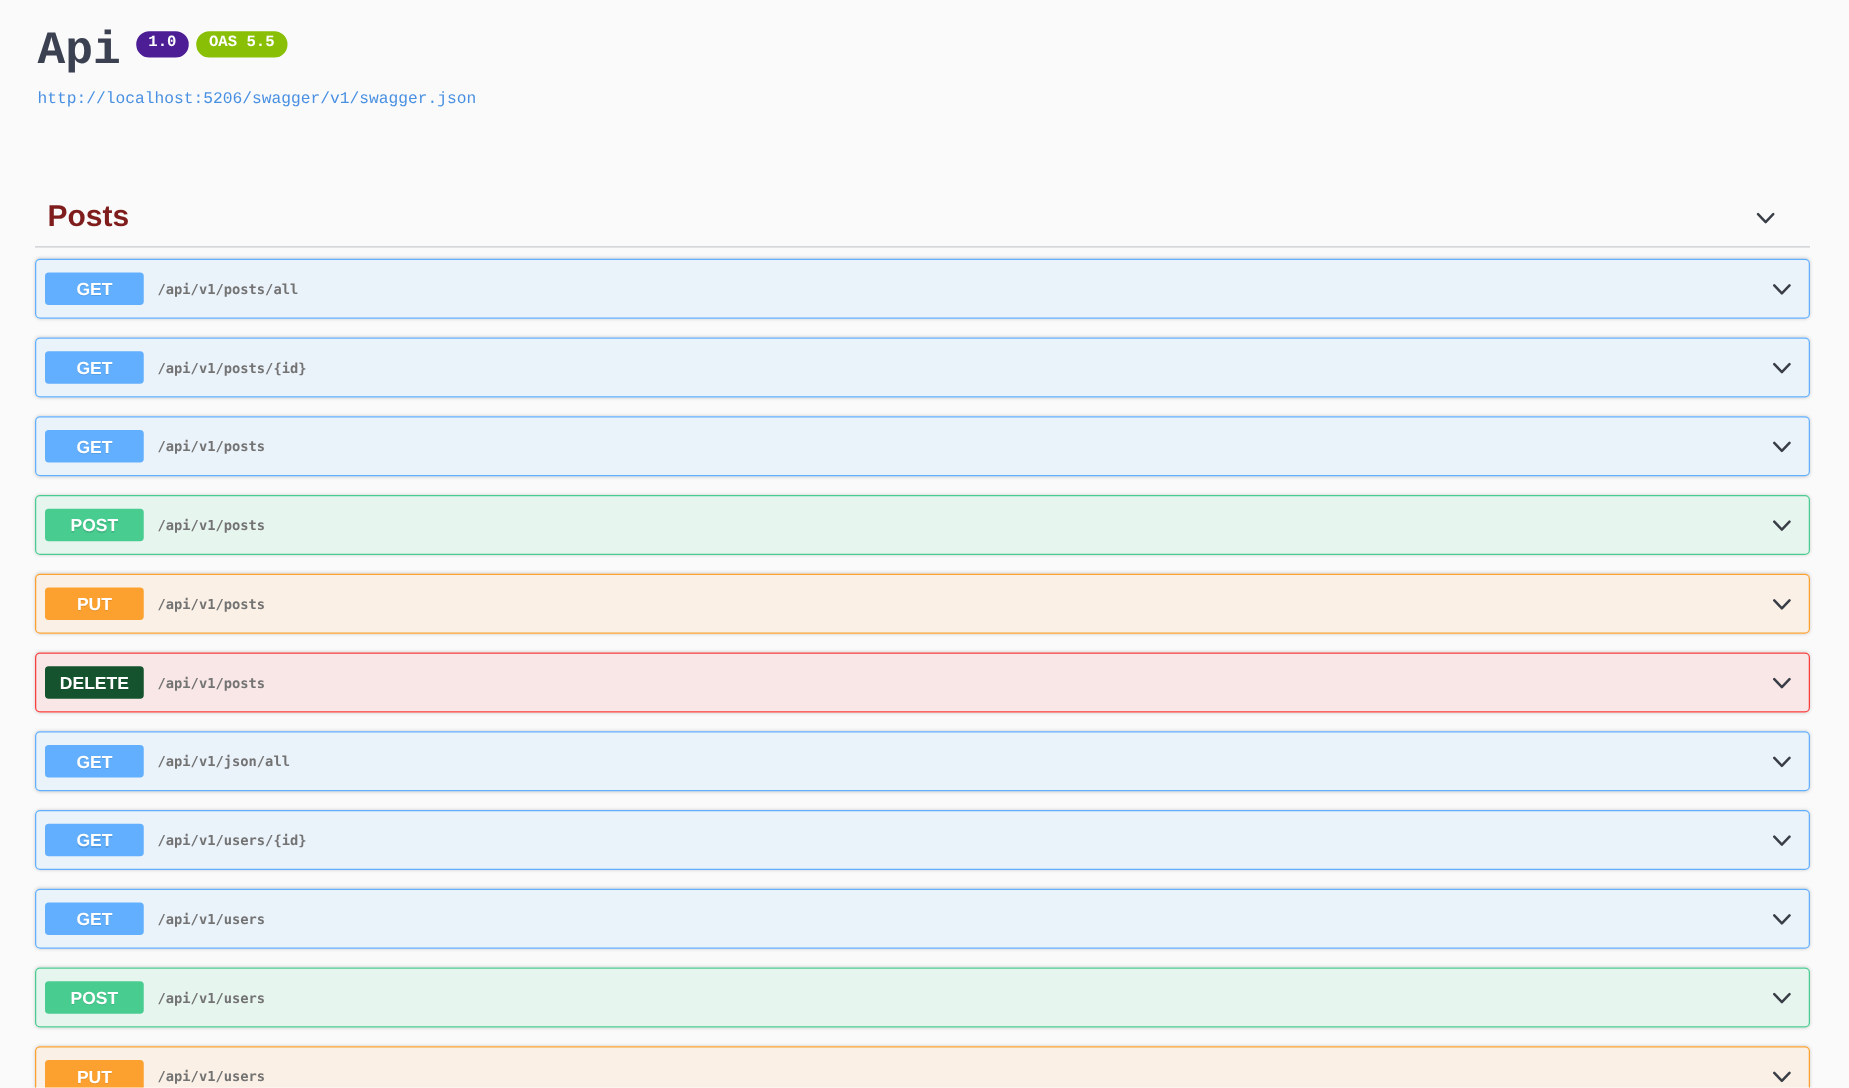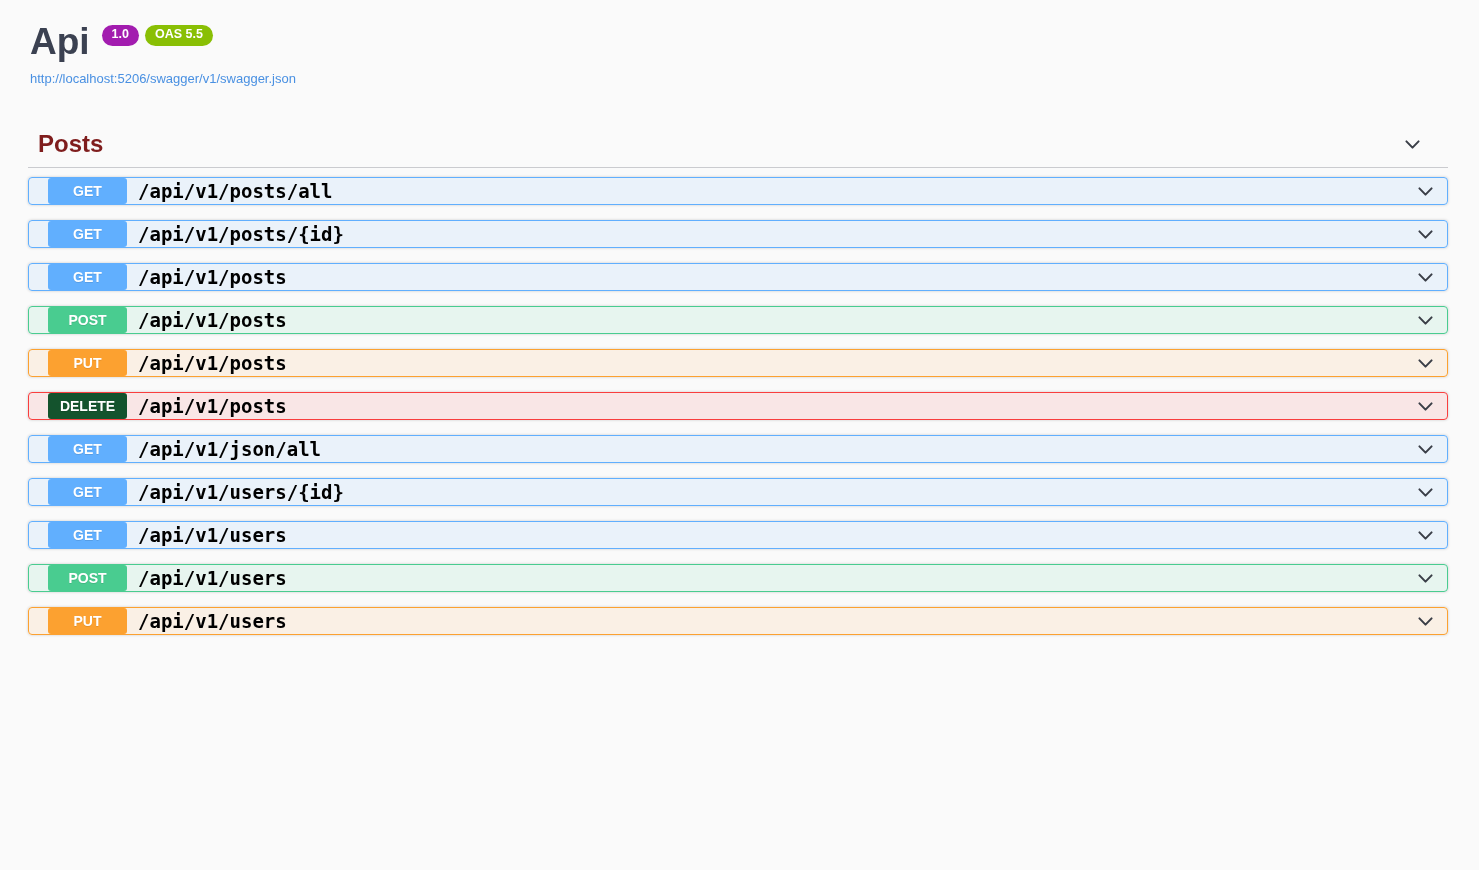--- a/index.html
+++ b/index.html
@@ -9,21 +9,22 @@
     font-family: "Liberation Sans", sans-serif;
     overflow: hidden;
   }
   .swagger-wrap {
     padding: 0 31px 0 28px;
   }
 
   
   .info {
     padding: 23px 0 0 2px;
-    margin-bottom: 34px;
+    margin-bottom: 64px;
+    font-family: Liberation Mono, monospace;
   }
   .title-row {
     display: flex;
     align-items: flex-start;
   }
   .api-title {
     font-size: 37px;
     font-weight: 700;
     color: #3b4151;
     line-height: 1;
@@ -37,21 +38,21 @@
   }
   .badge {
     display: inline-block;
     color: #fff;
     font-size: 12.5px;
     font-weight: 700;
     padding: 3px 10px 4px;
     border-radius: 57px;
     line-height: 1.1;
   }
-  .badge.version { background: #a21caf; }
+  .badge.version { background: #4c1d95; }
   .badge.oas { background: #89bf04; }
   .spec-link {
     display: inline-block;
     margin-top: 11px;
     font-size: 13px;
     color: #4990e2;
     text-decoration: none;
     cursor: pointer;
   }
 
@@ -81,26 +82,26 @@
     align-items: center;
   }
   .chevron { width: 21px; height: 21px; display: block; }
   .chevron.up { transform: rotate(180deg); }
 
   
   .opblock {
     display: flex;
     align-items: center;
     justify-content: space-between;
-    height: 28px;
+    height: 48px;
     margin-bottom: 15px;
     border: 1px solid;
     border-radius: 4px;
     box-shadow: 0 0 3px rgba(0,0,0,.19);
-    padding: 0 11px 0 19px;
+    padding: 0 11px 0 7px;
     cursor: pointer;
   }
   .opblock-left {
     display: flex;
     align-items: center;
   }
   .method-badge {
     min-width: 79px;
     text-align: center;
     padding: 6px 0;
@@ -108,23 +109,23 @@
     color: #fff;
     font-size: 14px;
     font-weight: 700;
     line-height: 1;
     font-family: "Liberation Sans", sans-serif;
     text-shadow: 0 1px 0 rgba(0,0,0,.1);
   }
   .op-path {
     margin-left: 11px;
     font-family: "DejaVu Sans Mono", monospace;
-    font-size: 19px;
-    font-weight: 700;
-    color: #000000;
+    font-size: 11px;
+    font-weight: 700;
+    color: #737373;
     letter-spacing: 0;
   }
 </style>
 </head>
 <body>
 
 <div class="swagger-wrap">
 
   <div class="info">
     <div class="title-row">

